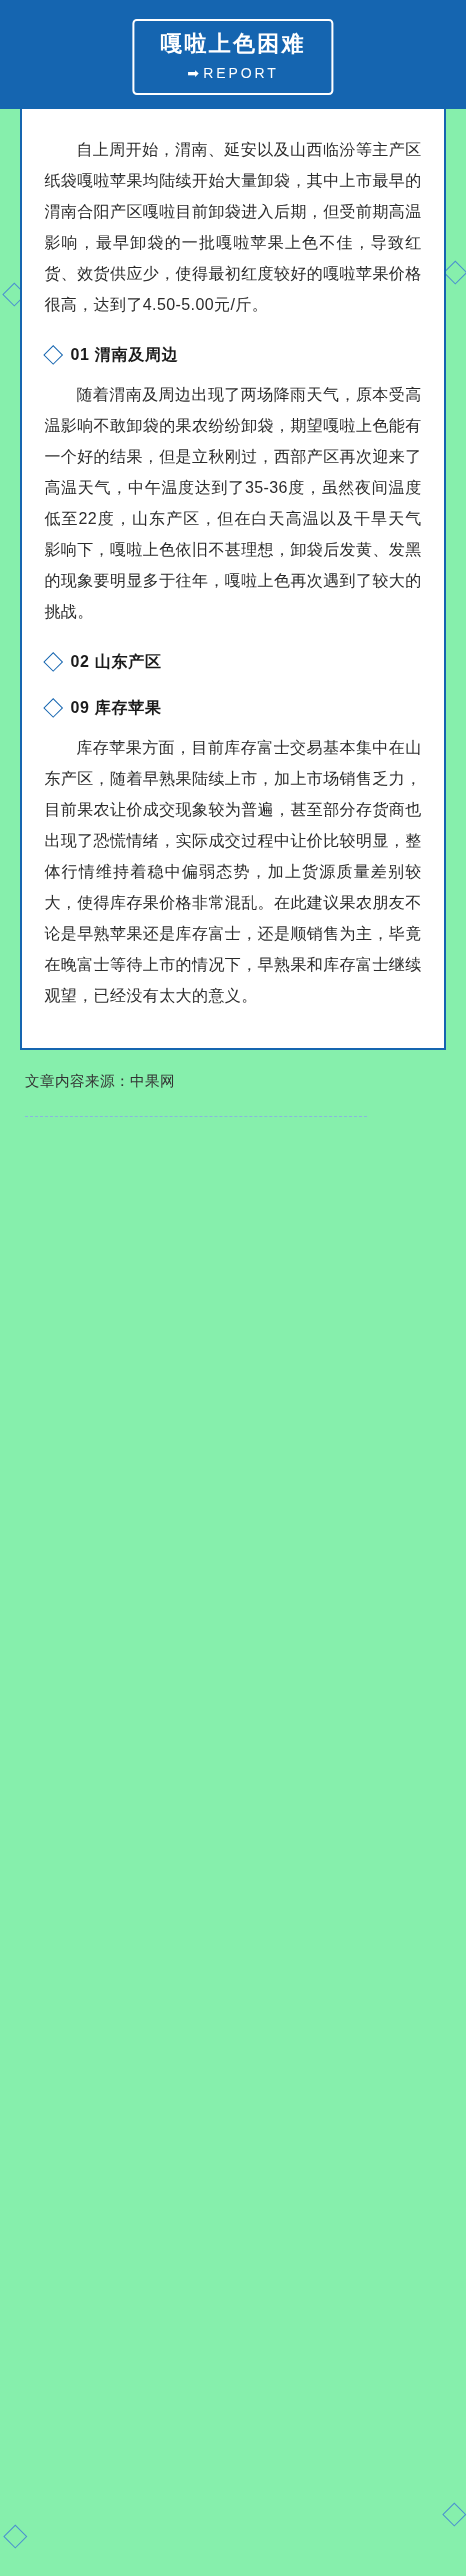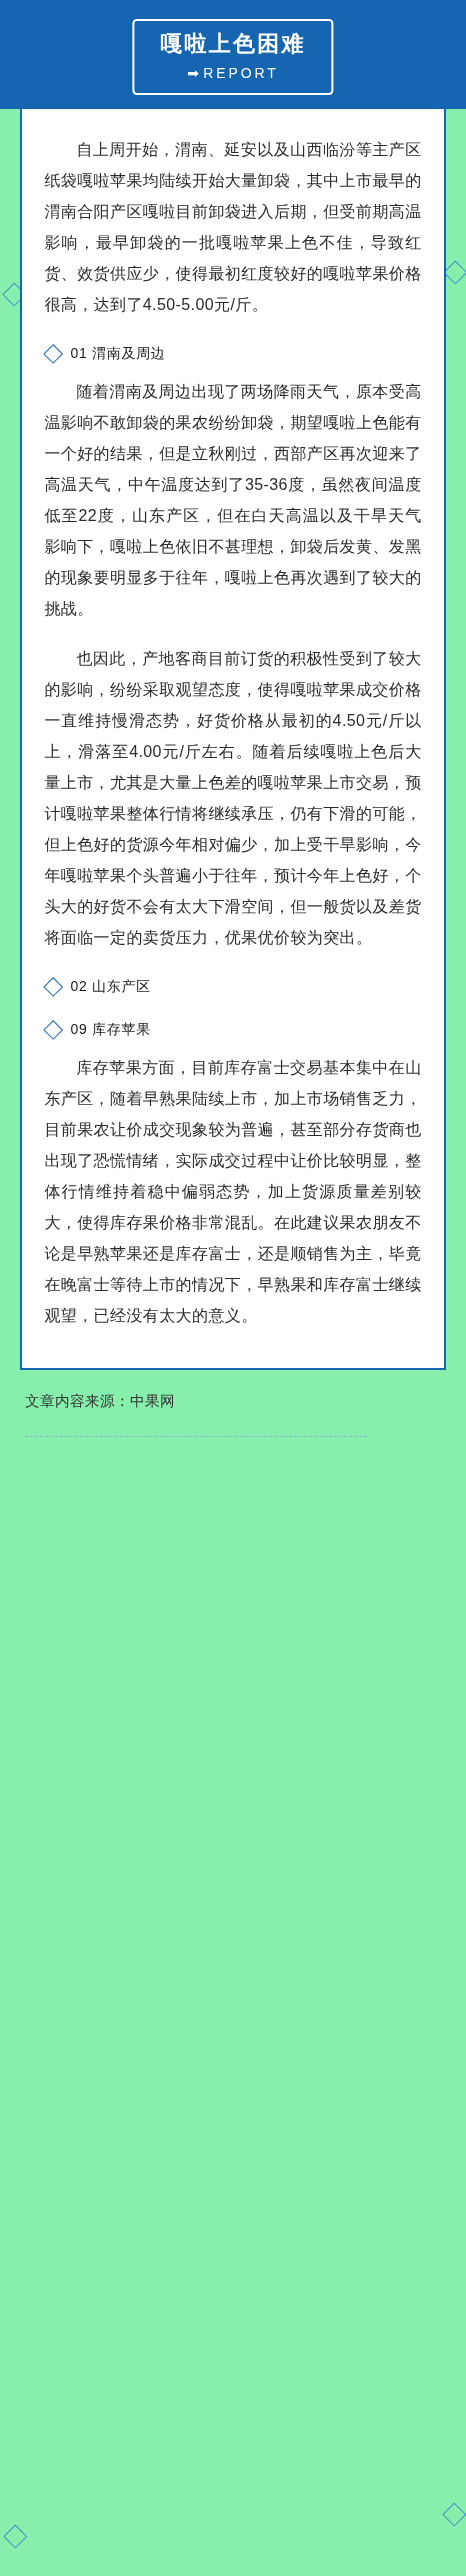--- a/index.html
+++ b/index.html
@@ -96,22 +96,22 @@
   .diamond {
     width: 12.4px;
     height: 12.4px;
     border: 1.5px solid #1565b0;
     transform: rotate(45deg);
     flex: 0 0 auto;
     margin-right: 10.2px;
     margin-left: 1.5px;
   }
   .section-title {
-    font-size: 14px;
-    font-weight: normal;
+    font-size: 16px;
+    font-weight: bold;
     color: #1a1a1a;
     letter-spacing: 0.7px;
   }
 
   .section-block { margin-bottom: 2.9px; }
 
   
   .deco {
     position: absolute;
     width: 14.6px;
@@ -164,21 +164,20 @@
       <p class="para">自上周开始，渭南、延安以及山西临汾等主产区纸袋嘎啦苹果均陆续开始大量卸袋，其中上市最早的渭南合阳产区嘎啦目前卸袋进入后期，但受前期高温影响，最早卸袋的一批嘎啦苹果上色不佳，导致红货、效货供应少，使得最初红度较好的嘎啦苹果价格很高，达到了4.50-5.00元/斤。</p>
 
       <div class="section-block">
         <div class="section-head">
           <span class="diamond"></span>
           <span class="section-title">
             <span>01</span>&nbsp;<span>渭南及周边</span>
           </span>
         </div>
         <p class="para">随着渭南及周边出现了两场降雨天气，原本受高温影响不敢卸袋的果农纷纷卸袋，期望嘎啦上色能有一个好的结果，但是立秋刚过，西部产区再次迎来了高温天气，中午温度达到了35-36度，虽然夜间温度低至22度，山东产区，但在白天高温以及干旱天气影响下，嘎啦上色依旧不甚理想，卸袋后发黄、发黑的现象要明显多于往年，嘎啦上色再次遇到了较大的挑战。</p>
-        <p class="para">也因此，产地客商目前订货的积极性受到了较大的影响，纷纷采取观望态度，使得嘎啦苹果成交价格一直维持慢滑态势，好货价格从最初的4.50元/斤以上，滑落至4.00元/斤左右。随着后续嘎啦上色后大量上市，尤其是大量上色差的嘎啦苹果上市交易，预计嘎啦苹果整体行情将继续承压，仍有下滑的可能，但上色好的货源今年相对偏少，加上受干旱影响，今年嘎啦苹果个头普遍小于往年，预计今年上色好，个头大的好货不会有太大下滑空间，但一般货以及差货将面临一定的卖货压力，优果优价较为突出。</p>
       </div>
 
       <div class="section-block">
         <div class="section-head">
           <span class="diamond"></span>
           <span class="section-title">
             <span>02</span>&nbsp;<span>山东产区</span>
           </span>
         </div>
       </div>

